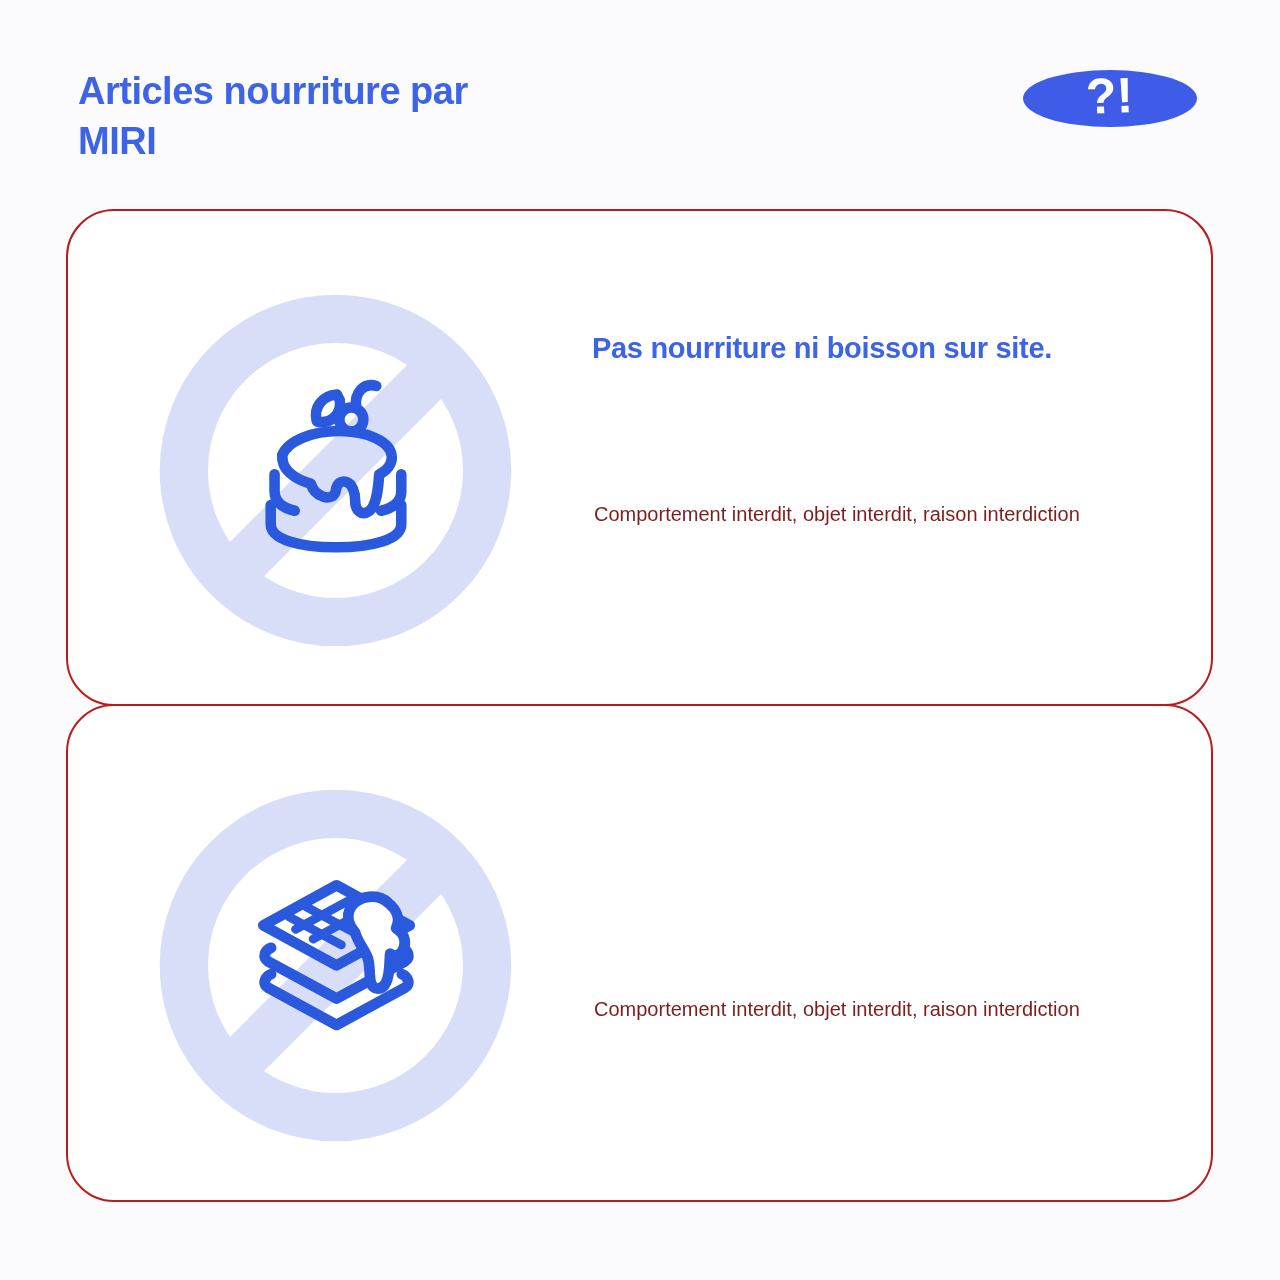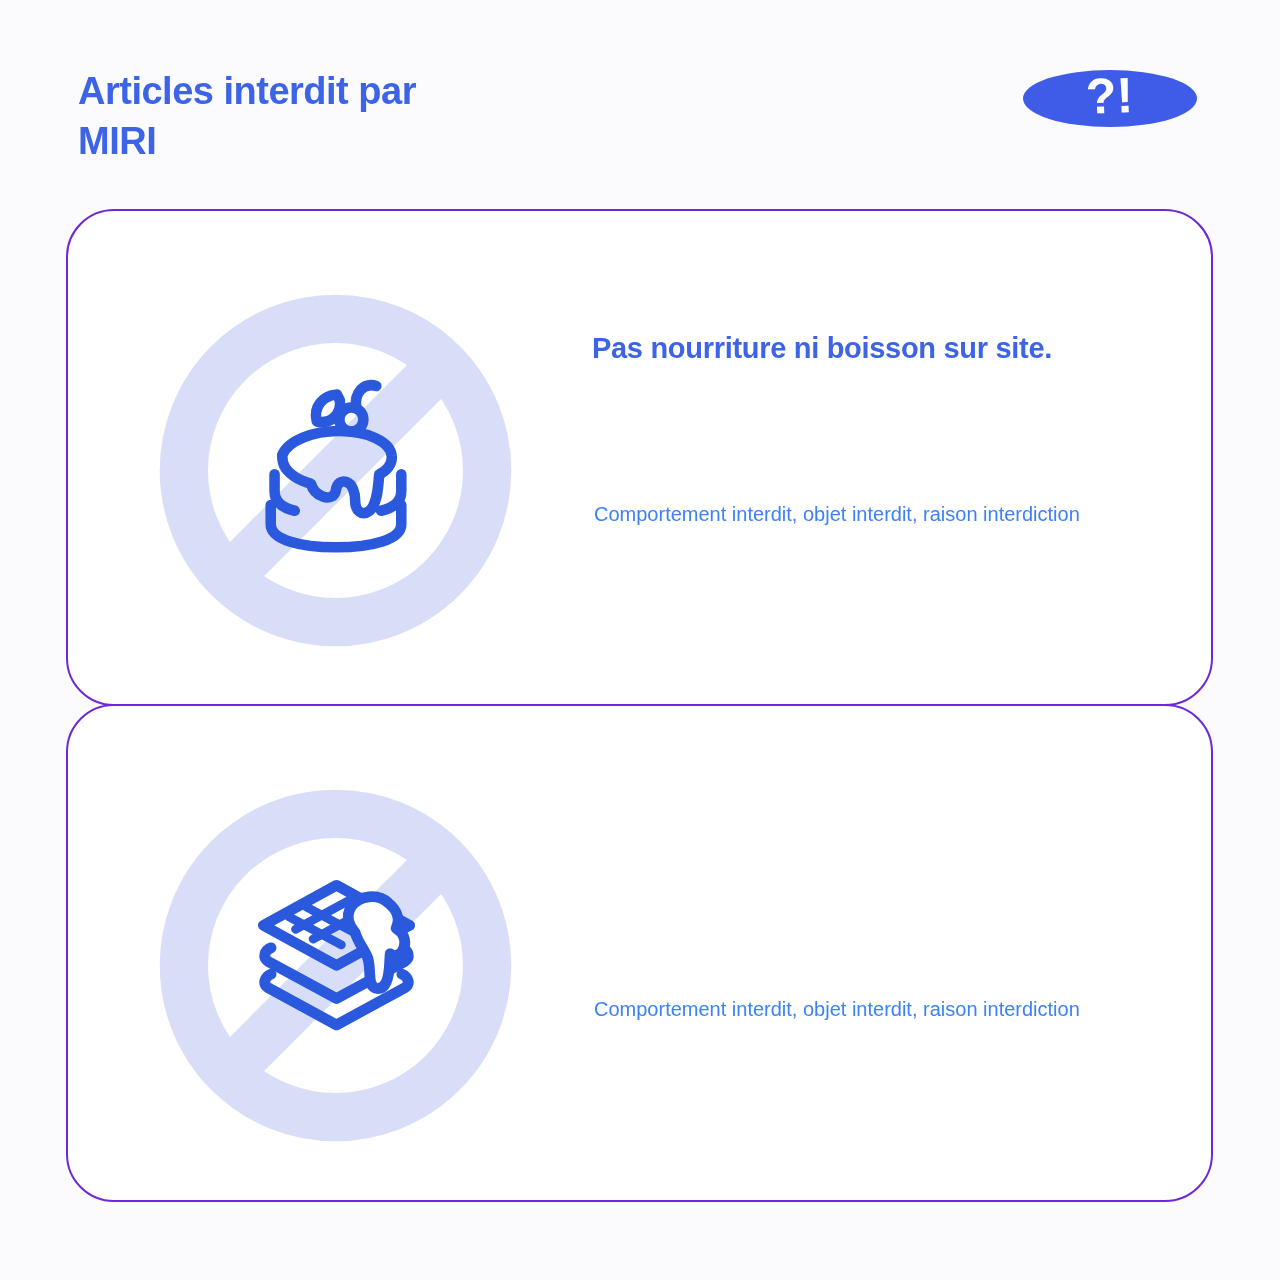--- a/index.html
+++ b/index.html
@@ -25,21 +25,21 @@
     border-radius: 50%;
     display: flex; align-items: center; justify-content: center;
   }
   .logo-text {
     color: #FFFFFF; font-weight: 800; font-size: 50px; line-height: 1;
     transform: rotate(-2deg) translateY(-3px);
   }
   .card {
     position: absolute; left: 66px; width: 1147px;
     background: #FFFFFF;
-    border: 2px solid #6d28d9;
+    border: 2px solid #b91c1c;
     border-radius: 48px;
     box-sizing: border-box;
   }
   .card-1 { top: 209px; height: 497px; }
   .card-2 { top: 704px; height: 498px; }
   .icon-wrap {
     position: absolute; left: 84px; top: 76px;
     width: 367px; height: 367px;
   }
   .prohibition-svg { position: absolute; left: 0; top: 0; }
@@ -49,30 +49,30 @@
   .card-heading {
     position: absolute; left: 524px; top: 121px;
     margin: 0; width: 600px;
     font-size: 29px; font-weight: 800; letter-spacing: -0.3px;
     color: #3D63E6;
   }
   .card-body {
     position: absolute; left: 526px; top: 292px;
     margin: 0; width: 600px;
     font-size: 20px; font-weight: 400;
-    color: #3b82f6;
+    color: #7f1d1d;
   }
 </style>
 </head>
 <body>
 
 <div class="page">
 
   <h1 class="page-title">
-    <span>Articles interdit par</span>
+    <span>Articles nourriture par</span>
     <span>MIRI</span>
   </h1>
 
   <div class="logo">
     <span class="logo-text">?!</span>
   </div>
 
   <section class="card card-1">
     <div class="icon-wrap">
       <svg class="prohibition-svg" width="367" height="367" viewBox="0 0 380 380">

